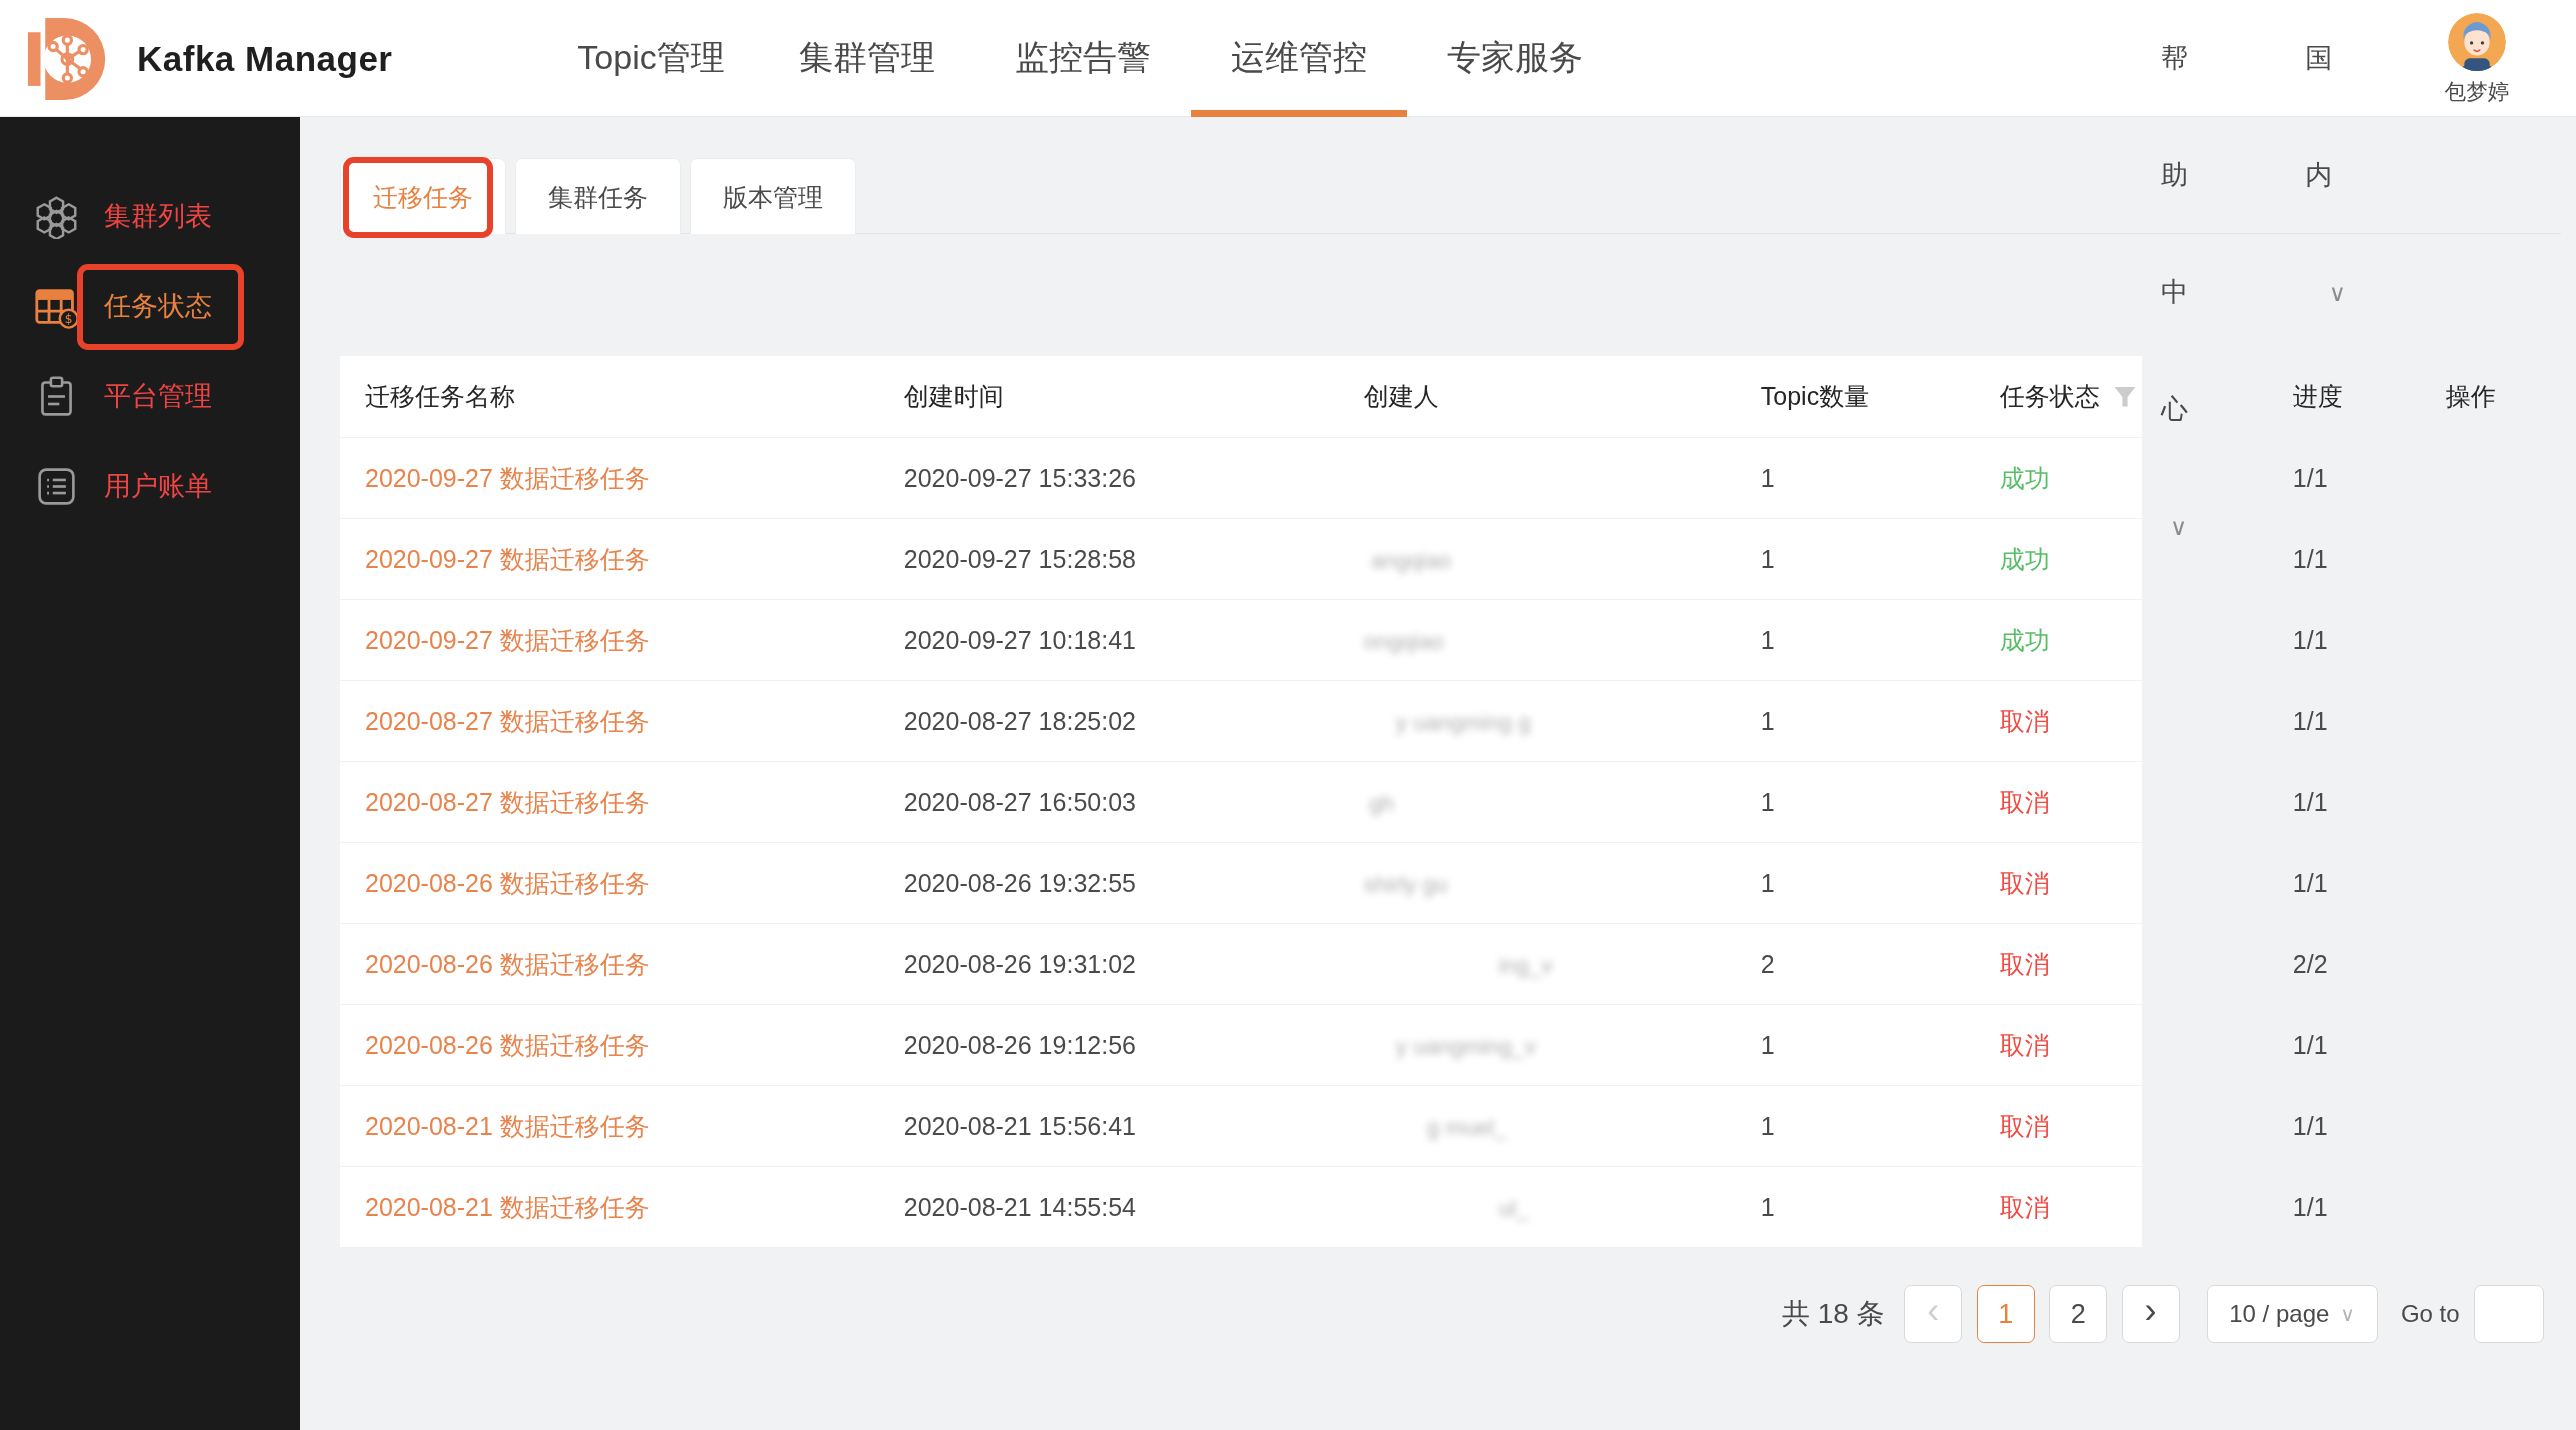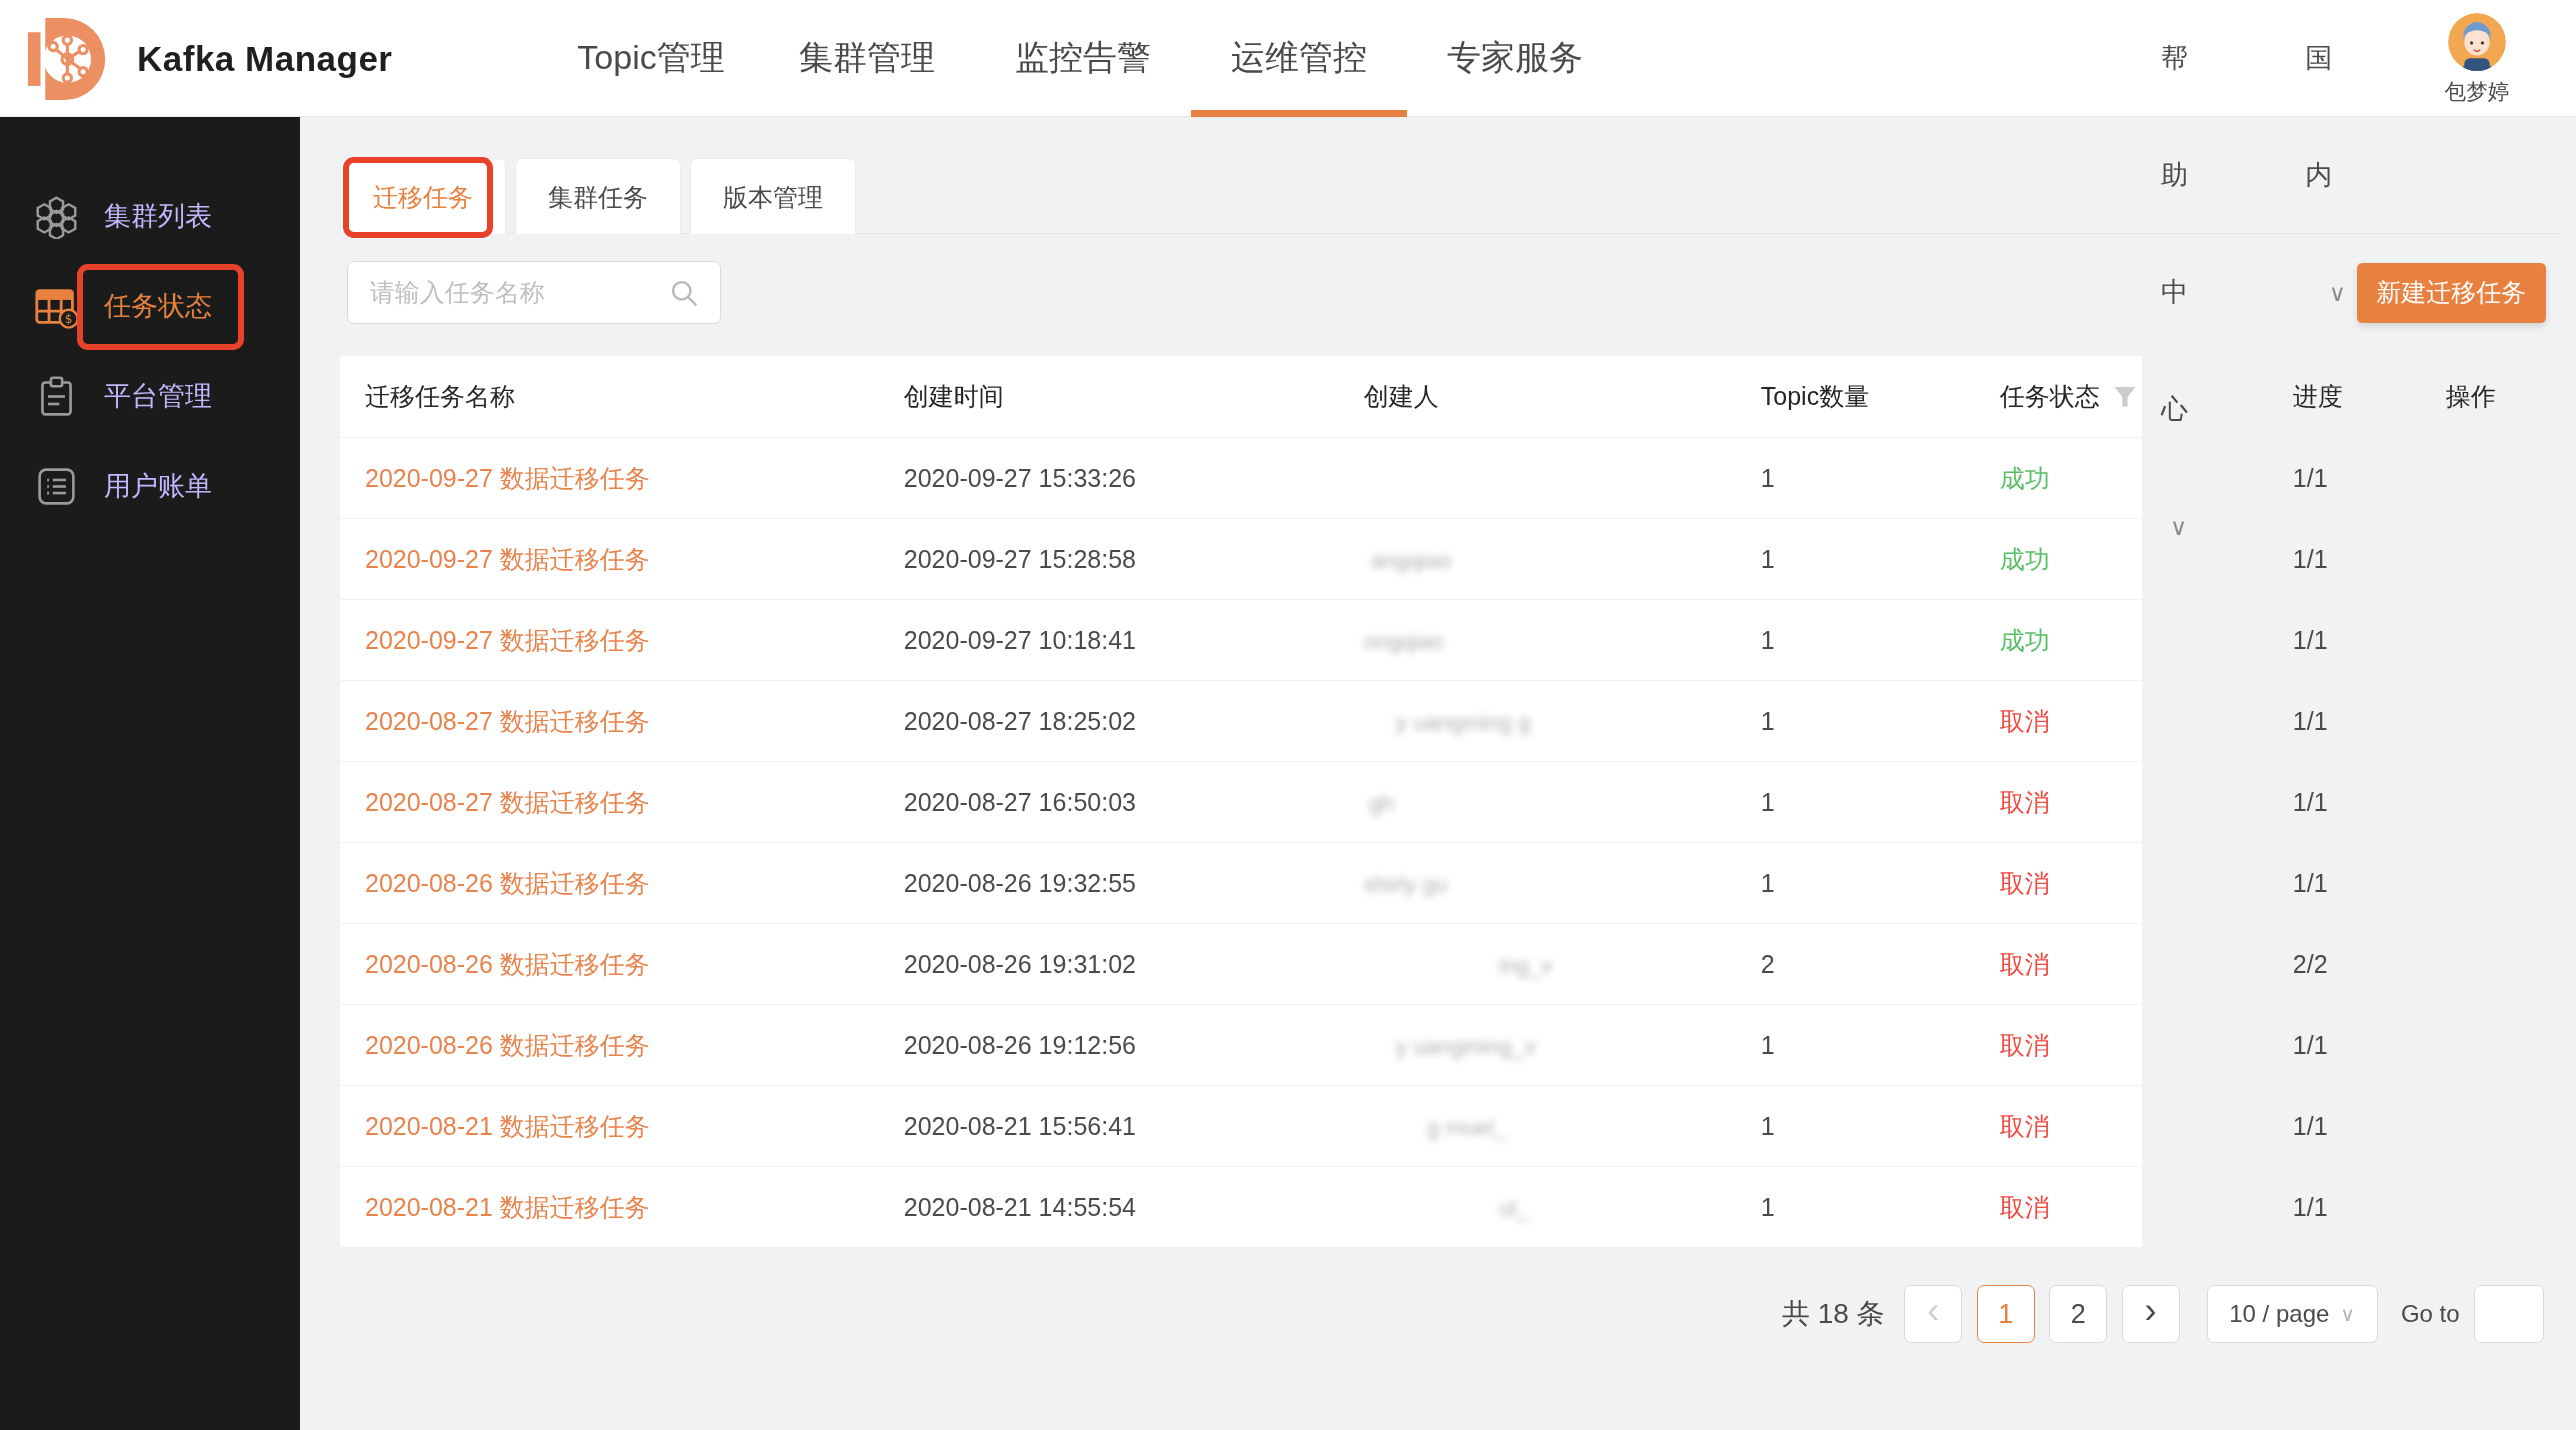--- a/index.html
+++ b/index.html
@@ -25,21 +25,21 @@
   .region .chev { margin-left:23.5px; }
   .user { position:absolute; right:45px; top:12.6px; width:108px; text-align:center; cursor:pointer; }
   .avatar { width:58px; height:58px; border-radius:50%; overflow:hidden; display:inline-block; }
   .username { font-size:21.6px; color:#4a4a4a; margin-top:3.6px; }
 
   
   .sidebar { position:absolute; left:0; top:117px; width:300px; height:1313px; background:#1b1b1b; }
   .side-list { padding-top:54px; }
   .side-item { height:90px; display:flex; align-items:center; padding-left:34px; cursor:pointer; }
   .side-item .s-icon { width:45px; height:45px; margin-right:25px; flex:none; }
-  .side-item .s-label { font-size:27px; color:#c4b5fd; }
+  .side-item .s-label { font-size:27px; color:#ef4444; }
   .side-item.active .s-label { color:#e8813f; }
 
   
   .main { position:absolute; left:300px; top:117px; width:2276px; height:1313px; }
 
   .tabs { position:absolute; left:40px; top:41px; width:2221px; height:76px;
     border-bottom:1.8px solid #e4e4e4; display:flex; gap:9px; }
   .tab { min-width:146px; padding:0 32px; height:76px; line-height:76px; text-align:center;
     background:#ffffff; border:0.9px solid #ececec; border-bottom:none;
     border-radius:7.2px 7.2px 0 0; font-size:25px; color:#4a4a4a; cursor:pointer; }
@@ -225,32 +225,20 @@
   </div>
 
   <div class="main">
 
     <div class="tabs">
       <div class="tab active">迁移任务</div>
       <div class="tab">集群任务</div>
       <div class="tab">版本管理</div>
     </div>
 
-    <div class="toolbar">
-      <div class="search-box">
-        <input type="text" placeholder="请输入任务名称" style="">
-        <span class="search-ico">
-          <svg viewBox="0 0 34 34" width="31" height="31" fill="none" stroke="#b9b9b9" stroke-width="2.6">
-            <circle cx="14" cy="14" r="9.5"></circle>
-            <line x1="21.5" y1="21.5" x2="30" y2="30"></line>
-          </svg>
-        </span>
-      </div>
-      <button class="new-task-btn">新建迁移任务</button>
-    </div>
 
     <div class="table-card">
       <div class="trow thead">
         <div>迁移任务名称</div>
         <div>创建时间</div>
         <div>创建人</div>
         <div>Topic数量</div>
         <div class="col-status">
           <span>任务状态</span>
           <span class="funnel"></span>

